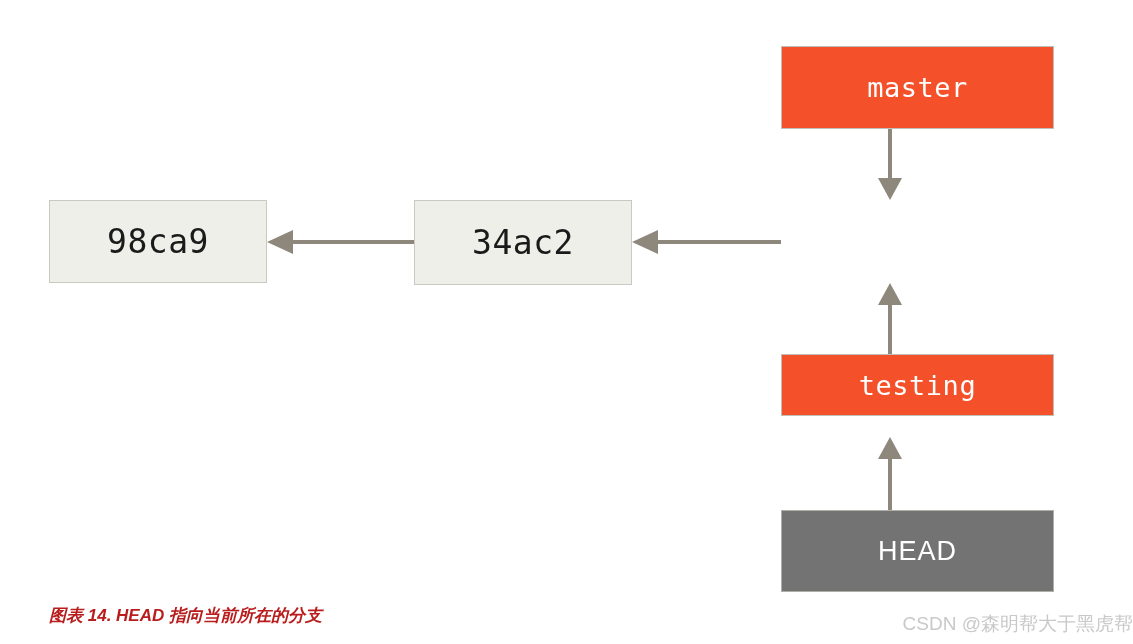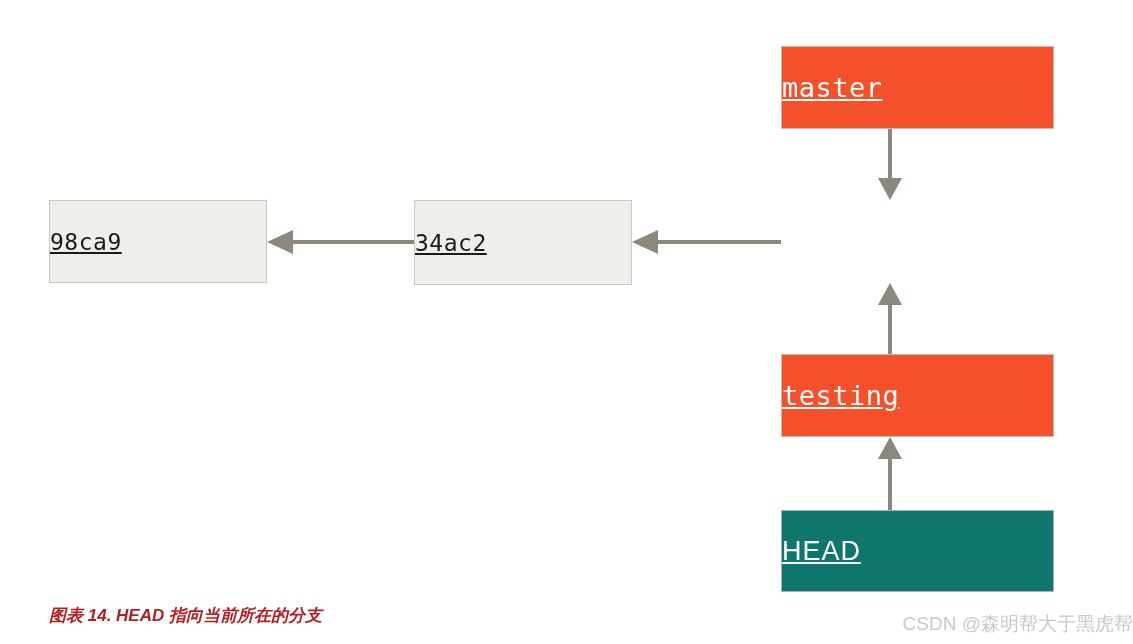--- a/index.html
+++ b/index.html
@@ -15,42 +15,42 @@
     overflow: hidden;
     font-family: "Liberation Sans", sans-serif;
   }
 
   
   .node {
     position: absolute;
     box-sizing: border-box;
     display: flex;
     align-items: center;
+    justify-content: center;
     font-family: "DejaVu Sans Mono", "Liberation Mono", monospace;
     letter-spacing: 0.5px;
     user-select: none;
-    text-decoration: underline;
   }
 
   .node.commit {
     background: #EFEFE9;
     border: 1px solid #C9C9C2;
     color: #1a1a1a;
-    font-size: 23px;
+    font-size: 33px;
   }
 
   .node.branch {
     background: #F4502A;
     border: 1px solid #BFBFBA;
     color: #ffffff;
     font-size: 27px;
   }
 
   .node.head {
-    background: #0f766e;
+    background: #737373;
     border: 1px solid #AFAFAA;
     color: #ffffff;
     font-size: 27px;
     font-family: "Liberation Sans", sans-serif;
     letter-spacing: 1px;
   }
 
   
   .arrow {
     position: absolute;
@@ -131,21 +131,21 @@
 
   <div class="node commit" style="left:414px; top:200px; width:218px; height:85px;">
     <span>34ac2</span>
   </div>
 
 
   <div class="node branch" style="left:781px; top:46px; width:273px; height:83px;">
     <span>master</span>
   </div>
 
-  <div class="node branch" style="left:781px; top:354px; width:273px; height:83px;">
+  <div class="node branch" style="left:781px; top:354px; width:273px; height:62px;">
     <span>testing</span>
   </div>
 
   <div class="node head" style="left:781px; top:510px; width:273px; height:82px;">
     <span>HEAD</span>
   </div>
 
   <div id="caption">图表 14. HEAD 指向当前所在的分支</div>
 
   <div id="watermark">CSDN @森明帮大于黑虎帮</div>

